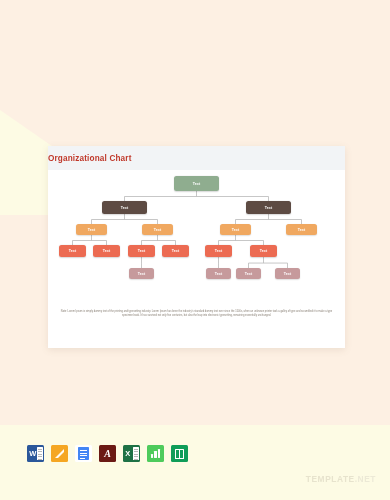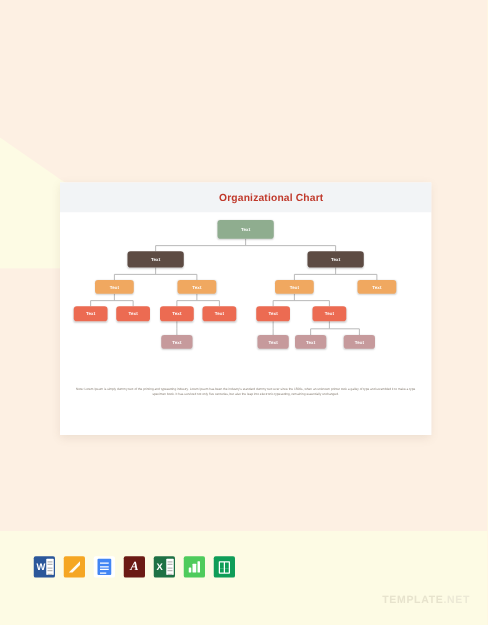--- a/index.html
+++ b/index.html
@@ -58,22 +58,21 @@
     background: #ffffff;
     z-index: 5;
     box-shadow: 0 2px 7px rgba(120,100,80,.13);
   }
 
   #doc-header {
     height: 24px;
     background: #f2f4f6;
     display: flex;
     align-items: center;
-    justify-content: center;
-    padding-left: 41px;
+    justify-content: flex-start;
   }
   #doc-title {
     font-size: 8.2px;
     font-weight: bold;
     letter-spacing: .15px;
     color: #c0392b;
   }
 
   #doc-body {
     position: relative;

